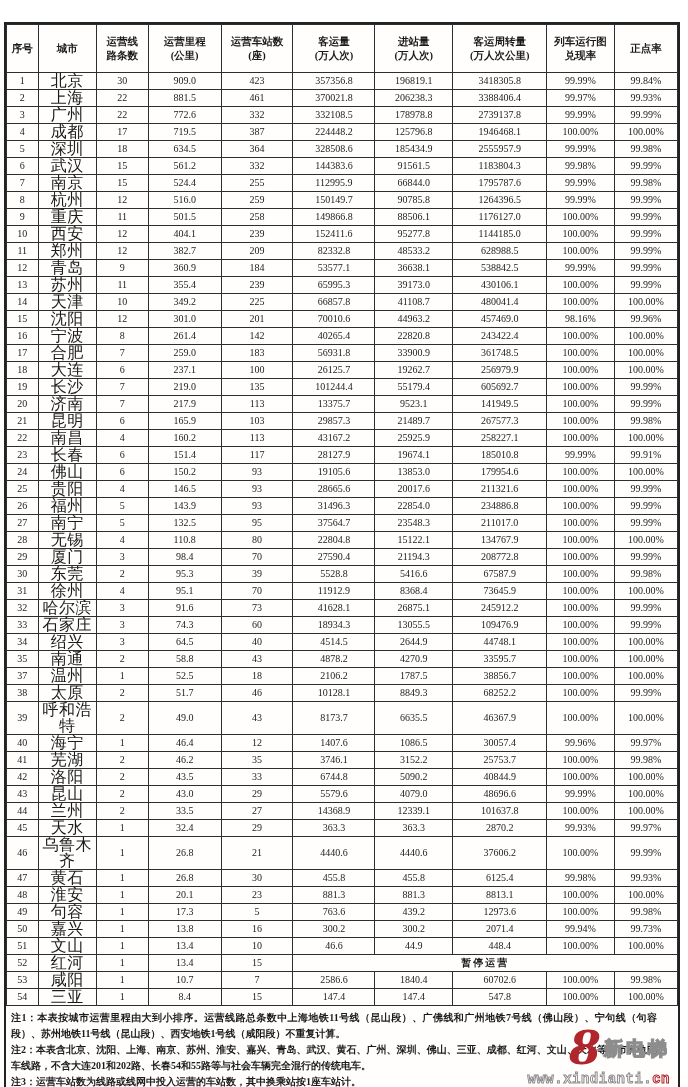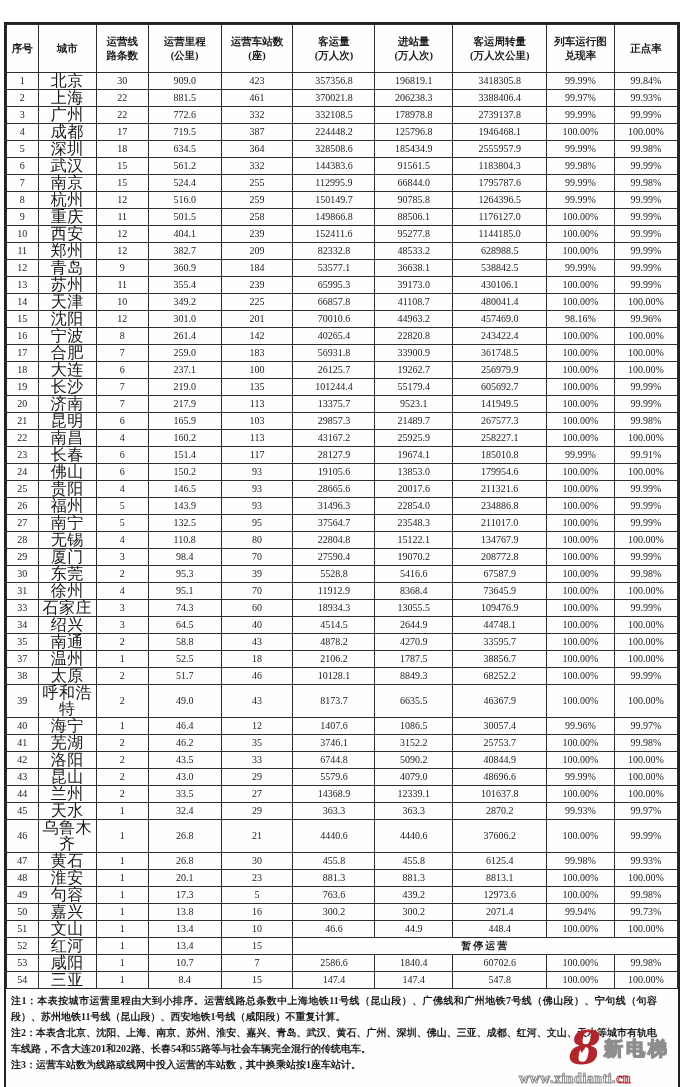--- a/index.html
+++ b/index.html
@@ -93,22 +93,21 @@
     letter-spacing: 3px;
     font-family: "Liberation Sans", sans-serif;
   }
   .logo-url {
     margin-top: 1px;
     font-size: 14px;
     font-weight: 700;
     color: #ffffff;
     -webkit-text-stroke: 1px #8d8d8d;
     letter-spacing: 0.5px;
-    font-family: Liberation Serif, serif;
-    text-align: center;
+    font-family: Liberation Mono, monospace;
   }
   .logo-url .cn { -webkit-text-stroke: 1px #b0262c; }
 </style>
 </head>
 <body>
 
 <div class="frame">
   <table class="metro">
     <colgroup>
         <col style="width: 4.7%;">
@@ -480,21 +479,21 @@
           <td>100.00%</td>
           <td>100.00%</td>
         </tr>
         <tr>
           <td>29</td>
           <td class="city">厦门</td>
           <td>3</td>
           <td>98.4</td>
           <td>70</td>
           <td>27590.4</td>
-          <td>19070.2</td>
+          <td>21194.3</td>
           <td>208772.8</td>
           <td>100.00%</td>
           <td>99.99%</td>
         </tr>
         <tr>
           <td>30</td>
           <td class="city">东莞</td>
           <td>2</td>
           <td>95.3</td>
           <td>39</td>
@@ -508,20 +507,32 @@
           <td>31</td>
           <td class="city">徐州</td>
           <td>4</td>
           <td>95.1</td>
           <td>70</td>
           <td>11912.9</td>
           <td>8368.4</td>
           <td>73645.9</td>
           <td>100.00%</td>
           <td>100.00%</td>
+        </tr>
+        <tr>
+          <td>32</td>
+          <td class="city">哈尔滨</td>
+          <td>3</td>
+          <td>91.6</td>
+          <td>73</td>
+          <td>41628.1</td>
+          <td>26875.1</td>
+          <td>245912.2</td>
+          <td>100.00%</td>
+          <td>99.99%</td>
         </tr>
         <tr>
           <td>33</td>
           <td class="city">石家庄</td>
           <td>3</td>
           <td>74.3</td>
           <td>60</td>
           <td>18934.3</td>
           <td>13055.5</td>
           <td>109476.9</td>

